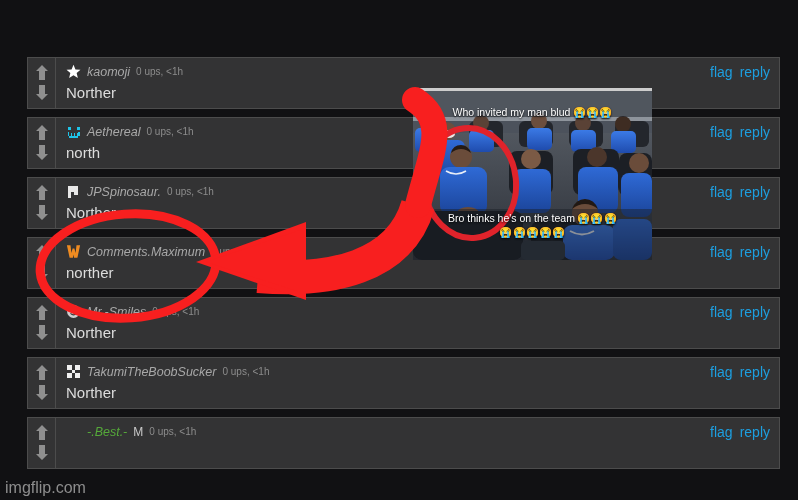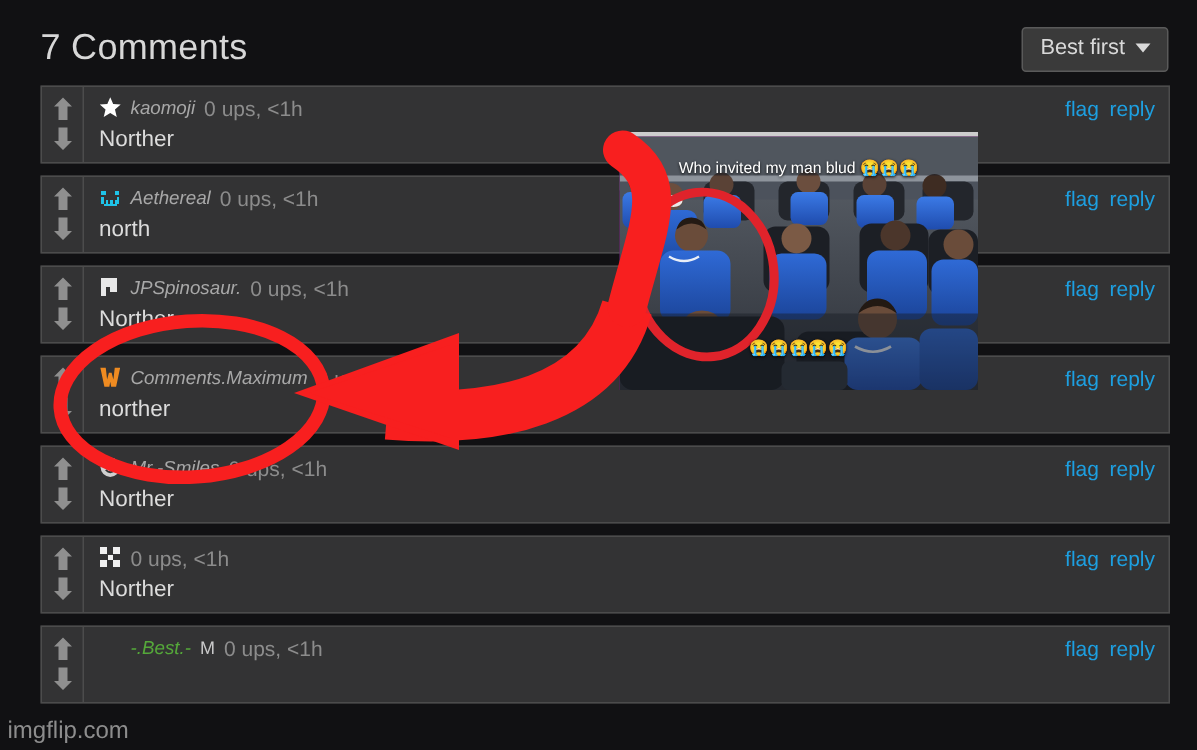--- a/index.html
+++ b/index.html
@@ -49,21 +49,21 @@
   }
   .vote-arrow { width: 14px; height: 18px; position: relative; cursor: pointer; }
   .vote-arrow svg { display: block; }
   .comment-body { flex: 1; position: relative; padding: 5px 0 0 10px; }
   .meta { display: flex; align-items: center; gap: 6px; height: 17px; }
   .avatar { width: 15px; height: 15px; flex: 0 0 15px; position: relative; }
   .avatar svg { display:block; }
   .username { font-size: 12.5px; color: #a8a8a8; white-space: nowrap; font-style: italic; }
   .username.mod-name { color: #55a83a; }
   .mod-badge { font-size: 12px; color: #c9c9c9; }
-  .score { font-size: 14px; color: #8c8c8c; white-space: nowrap; }
+  .score { font-size: 10px; color: #8c8c8c; white-space: nowrap; }
   .comment-text {
     font-size: 15px; color: #dcdcdc; margin-top: 4px; line-height: 18px;
   }
   .actions {
     position: absolute; right: 9px; top: 6px;
     display: flex; gap: 7px;
   }
   .actions a { color: #1d9fe0; font-size: 14px; text-decoration: none; cursor: pointer; }
 
   
@@ -93,27 +93,20 @@
   .watermark {
     position: absolute; left: 5px; bottom: 3px;
     font-size: 16px; color: #8d8d8d;
   }
 </style>
 </head>
 <body>
 
 <div id="page">
 
-  <div class="header">
-    <div class="page-title">7 Comments</div>
-    <div class="sort-button">
-      <span>Best first</span>
-      <span class="caret"></span>
-    </div>
-  </div>
 
   <div class="comment-list" id="comment-list">
       <div class="comment">
         <div class="votes">
           <div class="vote-arrow">
             <svg width="14" height="17" viewBox="0 0 14 17">
               <polygon points="7,1 13,7 10,7 10,16 4,16 4,7 1,7" fill="#8f8f8f"></polygon>
             </svg>
           </div>
           <div class="vote-arrow">
@@ -288,20 +281,21 @@
           <div class="meta">
             <span class="avatar">
               <svg width="15" height="15" viewBox="0 0 10 10" shape-rendering="crispEdges">
                 <rect x="0.5" y="0.5" width="3.2" height="3.2" fill="#f0f0f0"></rect>
                 <rect x="6.3" y="0.5" width="3.2" height="3.2" fill="#f0f0f0"></rect>
                 <rect x="0.5" y="6.3" width="3.2" height="3.2" fill="#f0f0f0"></rect>
                 <rect x="6.3" y="6.3" width="3.2" height="3.2" fill="#f0f0f0"></rect>
                 <rect x="3.9" y="3.9" width="2.2" height="2.2" fill="#f0f0f0"></rect>
               </svg>
             </span>
+            <span class="username">TakumiTheBoobSucker</span>
             <span class="score">0 ups, &lt;1h</span>
           </div>
           <div class="comment-text">Norther</div>
           <div class="actions">
             <a>flag</a>
             <a>reply</a>
           </div>
         </div>
       </div>
       <div class="comment">
@@ -406,20 +400,21 @@
       <rect x="200" y="128" width="39" height="41" rx="8" fill="url(#jacket)"></rect>
       <rect x="108" y="150" width="44" height="19" rx="5" fill="#2f353f"></rect>
     </svg>
     <div class="meme-shade-top"></div>
     <div class="meme-shade-bot"></div>
 
     <svg style="position:absolute;left:0;top:0;width:239px;height:172px" viewBox="0 0 239 172">
       <ellipse cx="57" cy="92" rx="46" ry="55" fill="none" stroke="#e0232b" stroke-width="6" transform="rotate(-6 57 92)"></ellipse>
     </svg>
     <div class="meme-caption top">Who invited my man blud 😭😭😭</div>
+    <div class="meme-caption bottom">Bro thinks he's on the team 😭😭😭</div>
     <div class="meme-caption" style="top:135px">😭😭😭😭😭</div>
   </div>
 
   <svg class="annotation" viewBox="0 0 798 500">
 
     <ellipse cx="128" cy="266" rx="88" ry="52" fill="none" stroke="#f81f1f" stroke-width="9" transform="rotate(-4 128 266)"></ellipse>
 
     <g>
       <path d="M418 205 C 400 268, 330 282, 258 276" stroke="#f81f1f" stroke-width="34" fill="none" stroke-linecap="butt"></path>
       <path d="M418 205 C 432 150, 448 122, 415 100" stroke="#f81f1f" stroke-width="26" fill="none" stroke-linecap="round"></path>

